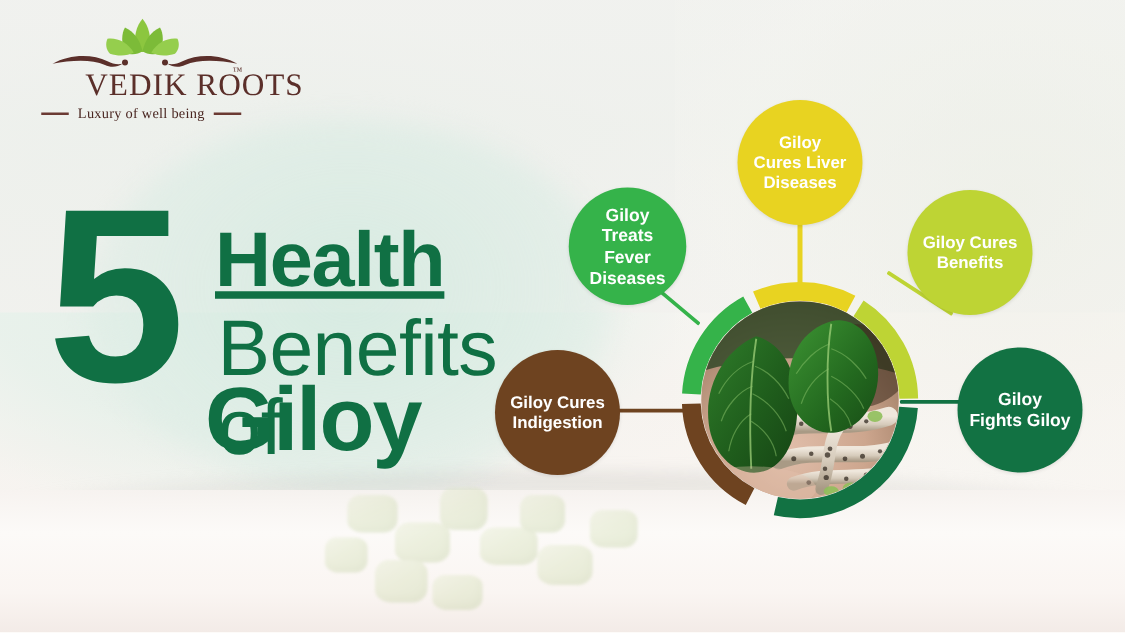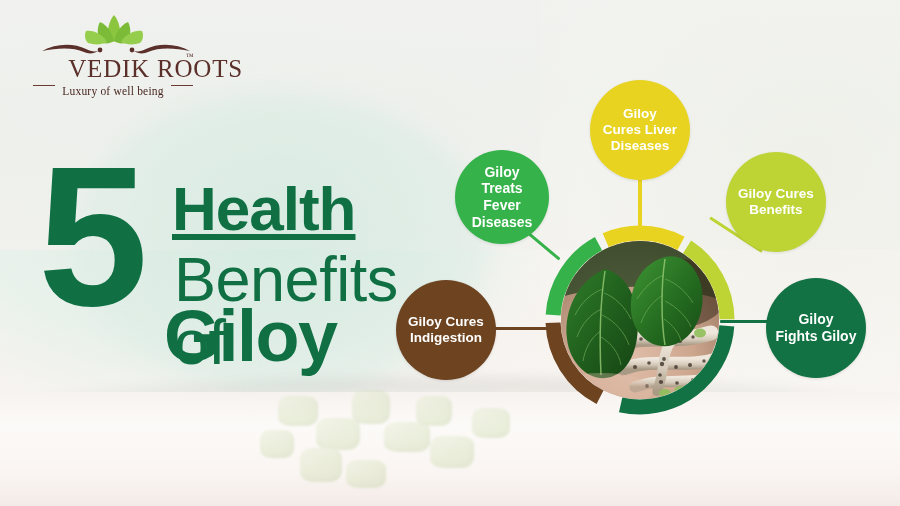--- a/index.html
+++ b/index.html
@@ -68,21 +68,21 @@
     font-size:25px; font-weight:400; letter-spacing:0.8px;
     color:#5b2f2a; white-space:nowrap;margin-left:35px;
   }
   .logo-tm {
     position:absolute; left:168px; top:38px;
     font-family:"Liberation Serif", serif;
     font-size:8px; color:#5b2f2a;
   }
   .logo-tag-row {
     position:absolute; left:0; top:71px; width:190px;
-    display:flex; justify-content:center; gap:7px;
+    display:flex; align-items:center; justify-content:center; gap:7px;
   }
   .logo-rule { width:22px; height:1.4px; background:#6b3a33; }
   .logo-tagline {
     font-family:"Liberation Serif", serif;
     font-size:11.5px; color:#4a2621; white-space:nowrap; letter-spacing:0.2px;
   }
 
   
   .headline { position:absolute; left:38px; top:168px; width:400px; height:200px; }
   .big-five {

